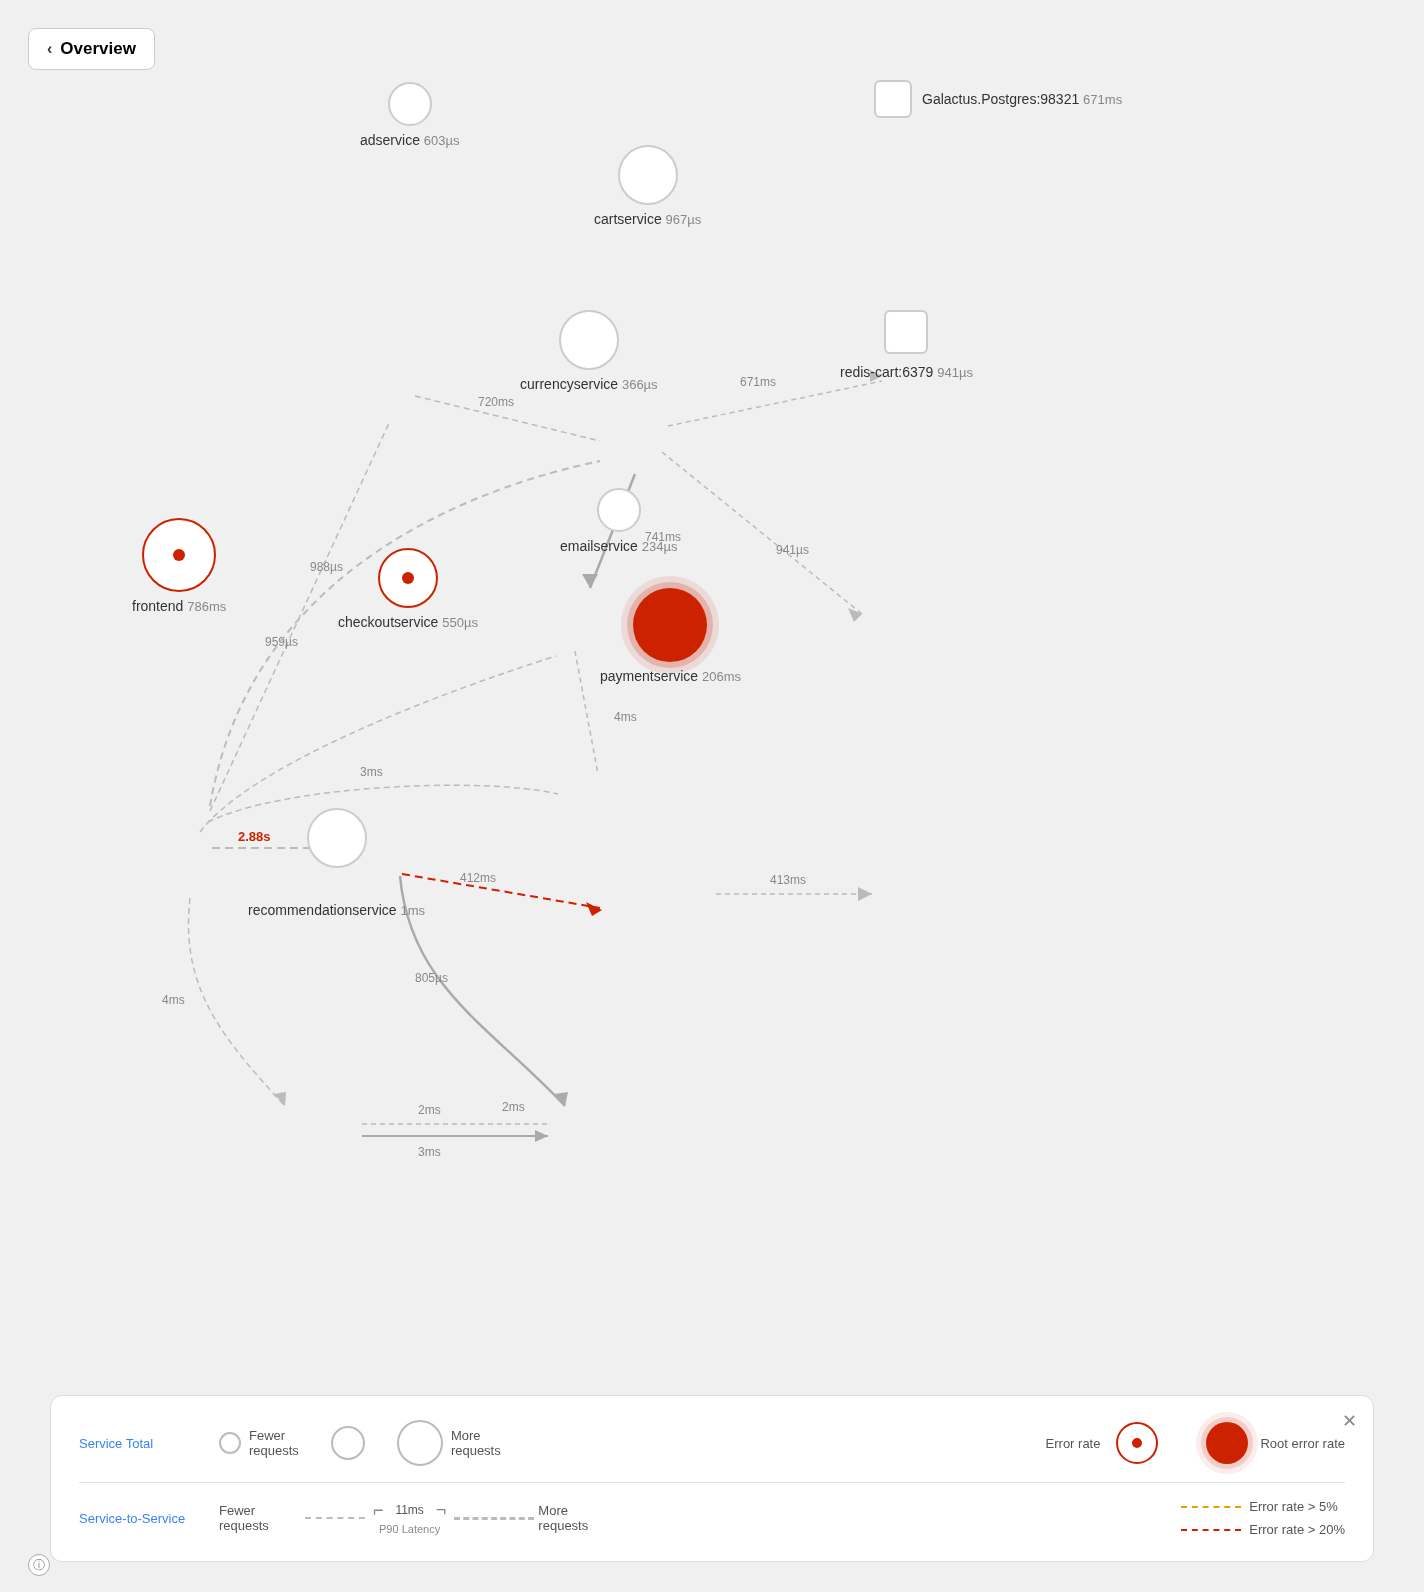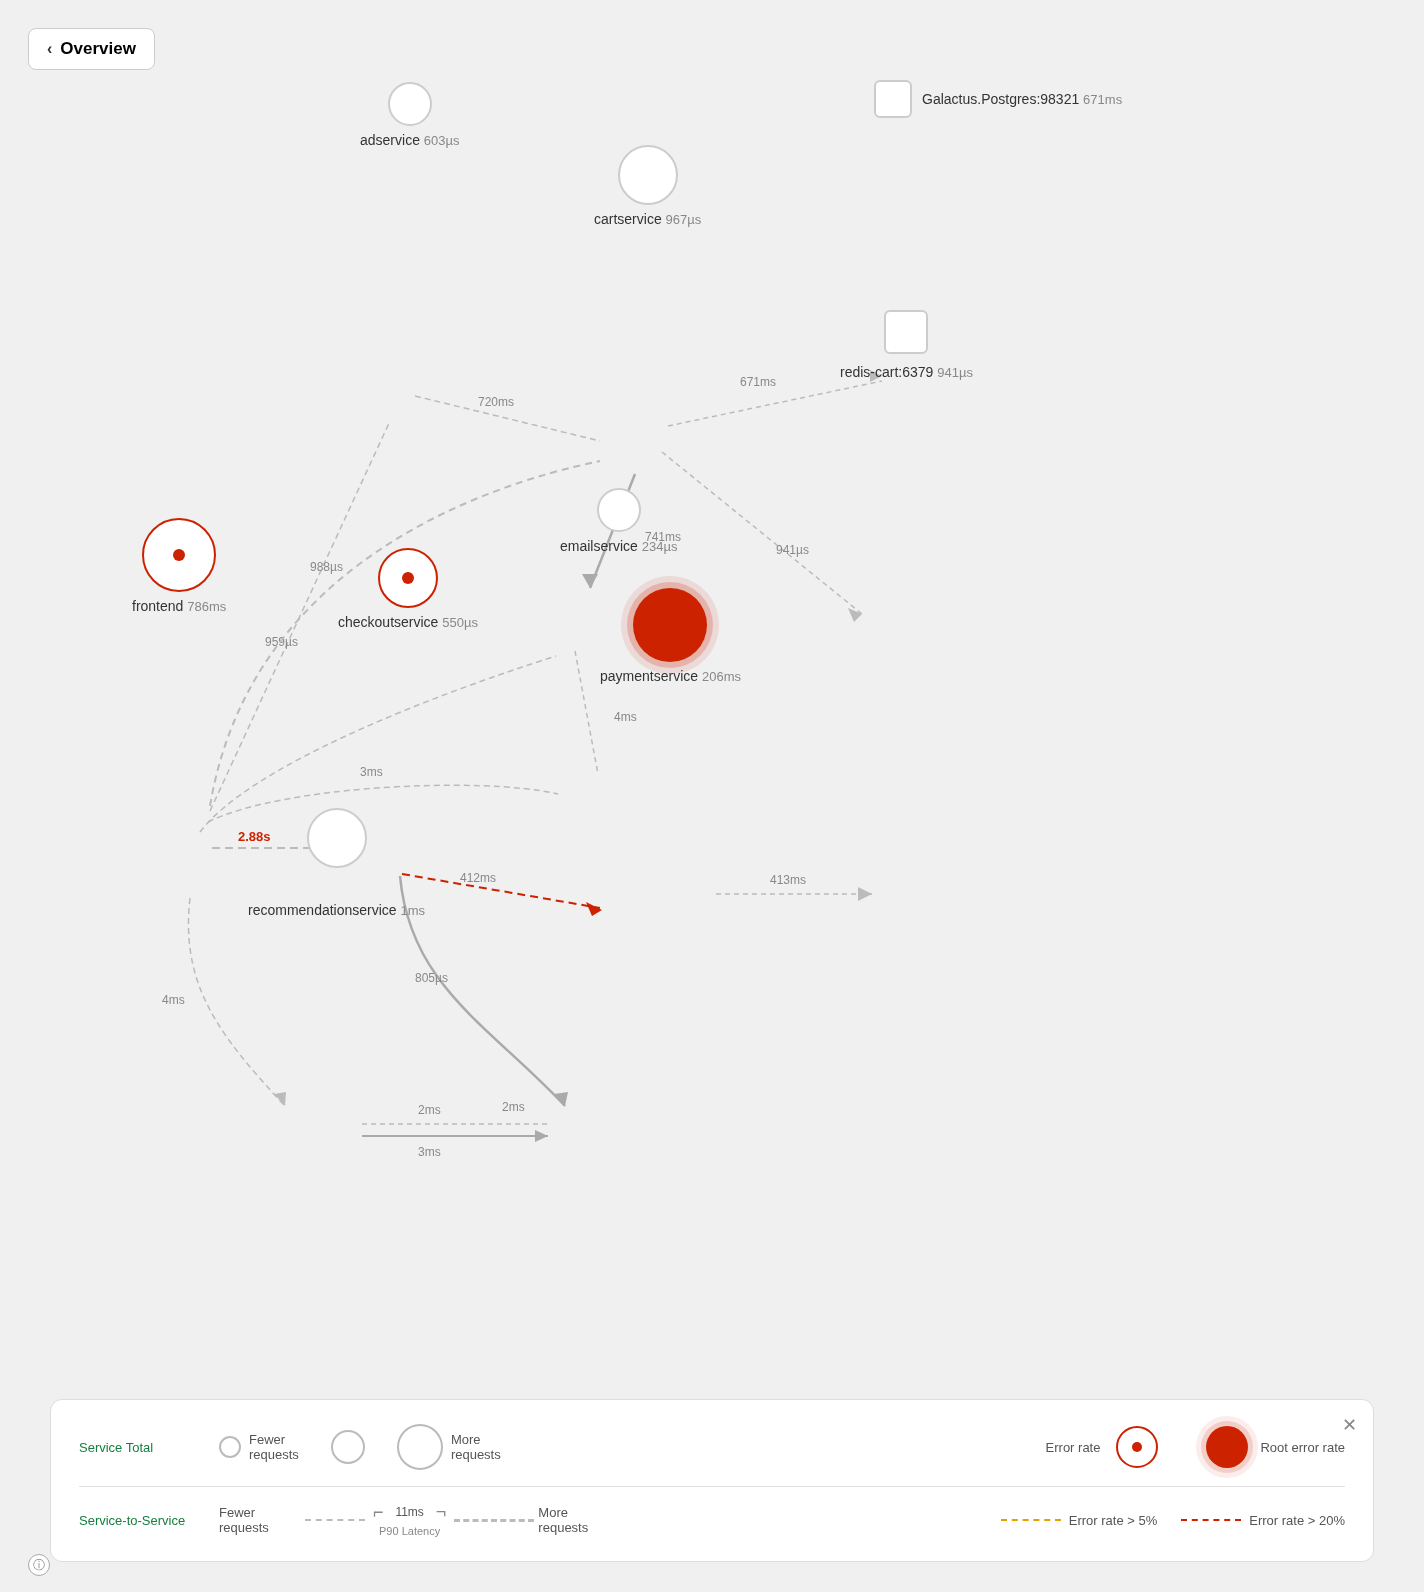--- a/index.html
+++ b/index.html
@@ -131,21 +131,21 @@
       background: none;
       border: none;
     }
     .legend-row {
       display: flex;
       align-items: center;
       gap: 0;
     }
     .legend-section-label {
       font-size: 13px;
-      color: #15803d;
+      color: #3b82f6;
       width: 140px;
       flex-shrink: 0;
     }
     .legend-divider {
       border: none;
       border-top: 1px solid #e0e0e0;
       margin: 16px 0;
     }
     .legend-item {
       display: flex;
@@ -372,20 +372,26 @@
 
   <div class="node" style="left:874px; top:80px;">
     <div style="display:flex;align-items:center;gap:10px;">
       <div class="node-square" style="width:38px;height:38px;"></div>
       <div class="node-label" style="margin-top:0;">
         Galactus.Postgres:98321 <span class="latency">671ms</span>
       </div>
     </div>
   </div>
 
+  <div class="node" style="left:520px; top:310px;">
+    <div class="node-circle" style="width:60px;height:60px;"></div>
+    <div class="node-label">
+      currencyservice <span class="latency">366µs</span>
+    </div>
+  </div>
 
   <div class="node" style="left:840px; top:310px;">
     <div style="display:flex;align-items:center;gap:10px;flex-direction:column;">
       <div class="node-square" style="width:44px;height:44px;"></div>
       <div class="node-label" style="margin-top:0;">
         redis-cart:6379 <span class="latency">941µs</span>
       </div>
     </div>
   </div>
 
@@ -476,21 +482,21 @@
           <span class="legend-latency-value">11ms</span>
           <span class="legend-latency-bracket">¬</span>
         </div>
         <span class="legend-latency-label">P90 Latency</span>
       </div>
       <div class="legend-dashed-lg" style="margin: 0 4px;"></div>
       <div class="legend-item">
         <span class="legend-item-label">More<br>requests</span>
       </div>
       <div style="flex:1;"></div>
-      <div style="display:flex;flex-direction:row;gap:24px;">
+      <div style="display:flex;flex-direction:column;gap:8px;">
         <div class="legend-error-line">
           <div class="legend-dashed-orange"></div>
           <span class="legend-error-text">Error rate &gt; 5%</span>
         </div>
         <div class="legend-error-line">
           <div class="legend-dashed-red"></div>
           <span class="legend-error-text">Error rate &gt; 20%</span>
         </div>
       </div>
     </div>

